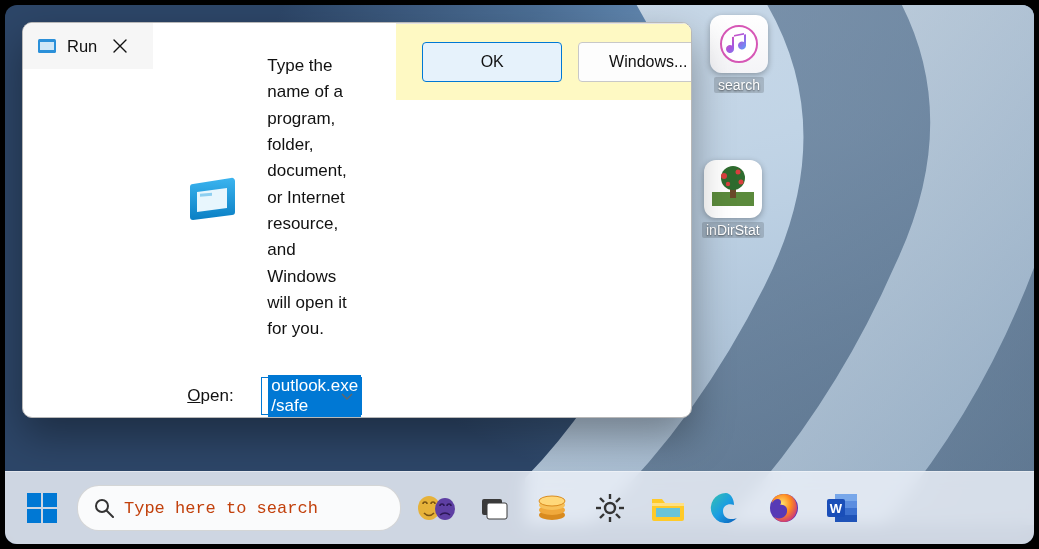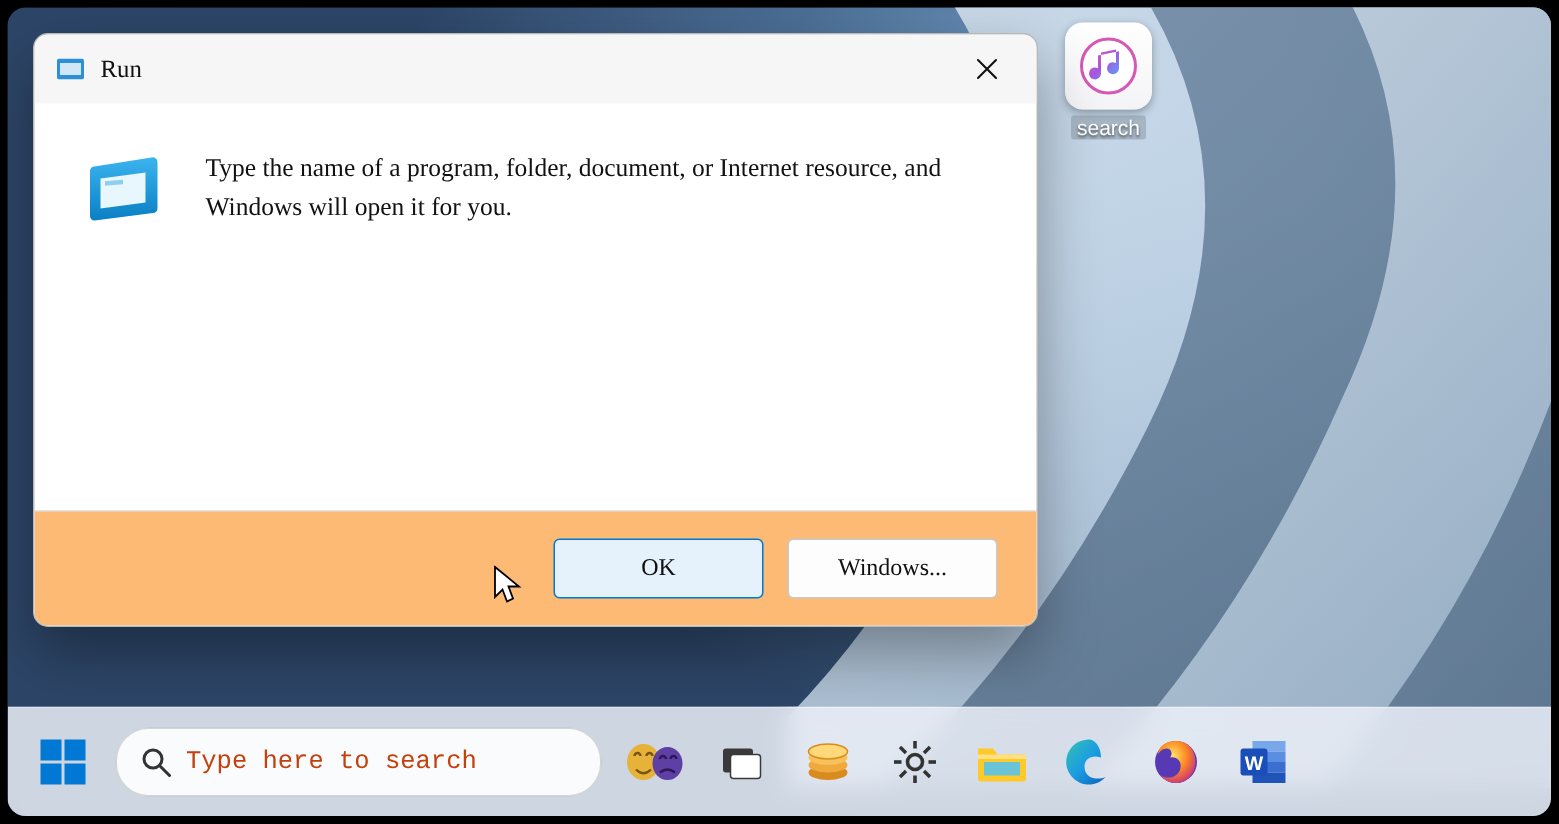--- a/index.html
+++ b/index.html
@@ -25,37 +25,37 @@
   .taskbar{position:absolute;left:5px;right:5px;bottom:5px;height:72px;border-bottom-left-radius:12px;border-bottom-right-radius:12px;
     background:rgba(235,240,248,.85);backdrop-filter:blur(8px);display:flex;align-items:center;padding:0 14px;gap:12px;
     border-top:1px solid rgba(255,255,255,.4);}
   .tb-btn{width:46px;height:46px;display:flex;align-items:center;justify-content:center;border-radius:6px;}
   .search-box{display:flex;align-items:center;width:290px;height:44px;background:rgba(255,255,255,.9);
     border:1px solid rgba(0,0,0,.15);border-radius:22px;padding:0 16px;color:#c2410c;font-size:17px;gap:10px;font-family:Liberation Mono, monospace;}
   .search-box svg{flex:0 0 auto;}
 
   
   .dialog{position:absolute;left:22px;top:22px;width:668px;height:394px;background:#fff;border:1px solid #b8b8b8;
-    border-radius:10px;box-shadow:0 18px 40px rgba(0,0,0,.35);display:flex;flex-direction:column;overflow:hidden;font-family:Liberation Serif, serif;}
+    border-radius:10px;box-shadow:0 18px 40px rgba(0,0,0,.35);display:flex;flex-direction:row;overflow:hidden;}
   .titlebar{height:46px;display:flex;align-items:center;padding:0 10px 0 14px;background:#f6f6f6;}
   .titlebar .t-icon{width:20px;height:20px;margin-right:10px;display:flex;align-items:center;justify-content:center;}
   .titlebar .t-title{font-size:16.5px;color:#111;}
   .titlebar .spacer{flex:1;}
   .close-btn{width:46px;height:32px;display:flex;align-items:center;justify-content:center;border-radius:4px;cursor:default;}
   .body{flex:1;padding:30px 34px 10px 34px;display:flex;flex-direction:column;}
   .desc-row{display:flex;gap:28px;align-items:center;margin-bottom:34px;}
   .run-bigicon{width:52px;height:52px;flex:0 0 auto;}
   .desc-text{font-size:17px;color:#111;line-height:1.55;}
   .open-row{display:flex;align-items:center;gap:14px;}
   .open-label{font-size:17px;color:#111;width:60px;}
   .open-label span{text-decoration:underline;}
   .combo{flex:1;height:36px;border:1px solid #0078d4;background:#fff;display:flex;align-items:center;position:relative;}
   .combo .sel{margin-left:6px;padding:1px 3px;background:#0078d4;color:#fff;font-size:17px;}
   .combo .chev{position:absolute;right:8px;top:50%;transform:translateY(-50%);color:#555;}
-  .btnbar{height:76px;background:#fdba74;border-top:1px solid #e4e4e4;display:flex;align-items:center;justify-content:flex-end;
+  .btnbar{height:76px;background:#fef9c3;border-top:1px solid #e4e4e4;display:flex;align-items:center;justify-content:flex-end;
     padding:0 26px;gap:16px;position:relative;}
   .win-btn{width:138px;height:38px;border:1px solid #c8c8c8;background:#fdfdfd;border-radius:4px;font-size:16px;color:#111;
     display:flex;align-items:center;justify-content:center;cursor:default;}
   .win-btn.primary{background:#e6f2fb;border-color:#0078d4;}
   .cursor{position:absolute;pointer-events:none;}
 
   
   .watermark{position:absolute;left:50%;top:14px;transform:translateX(-50%);font-size:22px;letter-spacing:.5px;
     color:rgba(116,98,67,.65);font-weight:500;pointer-events:none;}
 </style>
@@ -95,20 +95,34 @@
             <stop offset="0" stop-color="#ef4fa6"></stop>
                 <stop offset=".5" stop-color="#a658e0"></stop>
                 <stop offset="1" stop-color="#4facfe"></stop>
           </linearGradient>
             </defs>
         </svg>
       </div>
       <div class="lbl">search</div>
     </div>
 
+    <div class="desktop-icon" style="left:697px;top:155px;">
+      <div class="ico" style="background:#fff;">
+        <svg width="50" height="50" viewBox="0 0 50 50">
+          <rect x="4" y="28" width="42" height="14" fill="#5b8a3c"></rect>
+          <rect x="22" y="20" width="6" height="14" fill="#6b4a2a"></rect>
+          <circle cx="25" cy="14" r="12" fill="#2e6b2e"></circle>
+          <circle cx="16" cy="12" r="3" fill="#d93f3f"></circle>
+          <circle cx="30" cy="8" r="2.5" fill="#d93f3f"></circle>
+          <circle cx="33" cy="18" r="2.5" fill="#d93f3f"></circle>
+          <circle cx="20" cy="20" r="2.2" fill="#d93f3f"></circle>
+        </svg>
+      </div>
+      <div class="lbl">inDirStat</div>
+    </div>
   </div>
 
   <div class="dialog">
     <div class="titlebar">
       <span class="t-icon">
         <svg width="18" height="14" viewBox="0 0 18 14">
             <rect x="0" y="0" width="18" height="14" rx="1.5" fill="#2b90d9"></rect>
             <rect x="2" y="3" width="14" height="8" fill="#cfe7f7"></rect>
           </svg>
       </span>
@@ -132,20 +146,31 @@
                 </linearGradient>
               </defs>
             <path d="M6 12 L44 6 A3 3 0 0 1 48 9 L48 40 A3 3 0 0 1 45 43 L6 48 A3 3 0 0 1 3 45 L3 15 A3 3 0 0 1 6 12 Z" fill="url(#ri)"></path>
             <path d="M10 20 L40 16 L40 36 L10 40 Z" fill="#e8f6fd"></path>
             <rect x="13" y="23" width="12" height="3" fill="#8ecff0" transform="skewY(-5)"></rect>
           </svg>
         </div>
         <div class="desc-text">Type the name of a program, folder, document, or Internet resource, and Windows will open it for you.</div>
       </div>
 
+      <div class="open-row">
+        <div class="open-label"><span>O</span><span style="text-decoration:none;">pen:</span></div>
+        <div class="combo">
+          <span class="sel">outlook.exe /safe</span>
+          <span class="chev">
+            <svg width="12" height="8" viewBox="0 0 12 8">
+                <path d="M1 1l5 5 5-5" fill="none" stroke="#666" stroke-width="1.4"></path>
+              </svg>
+          </span>
+        </div>
+      </div>
     </div>
 
     <div class="btnbar">
       <div class="win-btn primary">OK</div>
       <div class="win-btn">Windows...</div>
 
       <div class="cursor" style="left:306px;top:36px;">
         <svg width="20" height="26" viewBox="0 0 20 26">
           <path d="M1 1l0 20 5-5 3 8 4-2-3-8 7 0z" fill="#fff" stroke="#000" stroke-width="1.2"></path>
         </svg>

